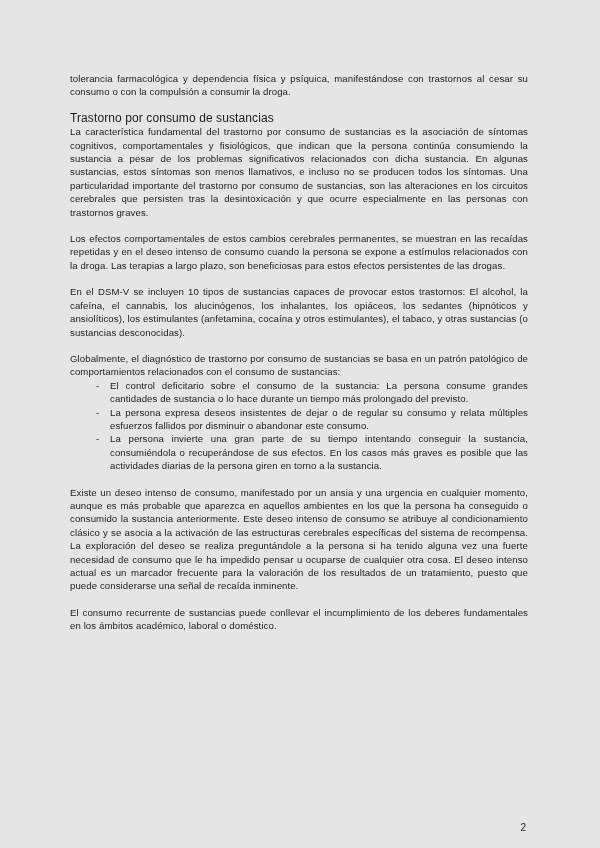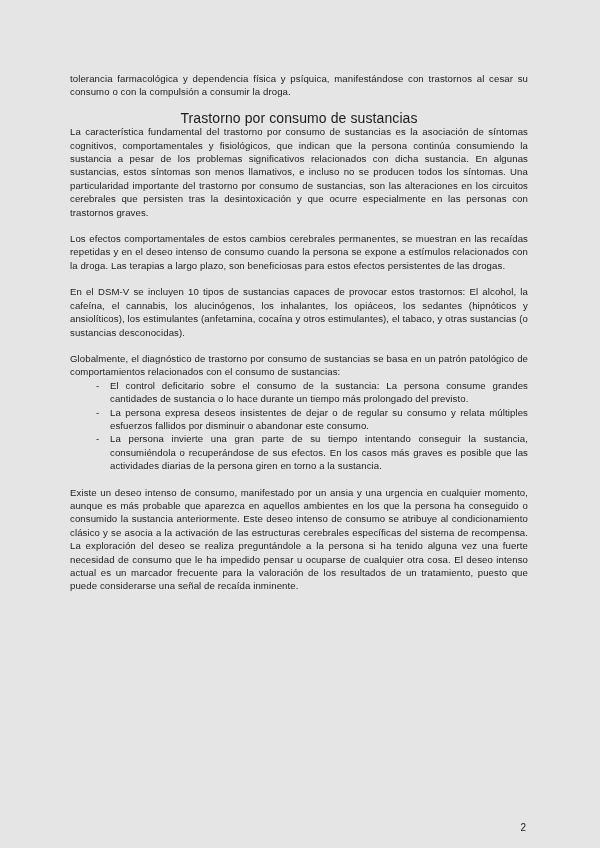--- a/index.html
+++ b/index.html
@@ -20,25 +20,25 @@
   }
   .doc {
     font-size: 9.6px;
     line-height: 13.4px;
     text-align: justify;
     letter-spacing: 0.1px;
   }
   .doc p { margin: 0 0 13px 0; }
   .doc p.no-gap { margin-bottom: 0; }
   .doc h2 {
-    font-size: 14px;
+    font-size: 12px;
     font-weight: 400;
     line-height: 13.4px;
     margin: 0;
-    text-align: center;
+    text-align: left;
     letter-spacing: 0.1px;
   }
   ul.dash-list {
     list-style: none;
     margin: 0 0 13px 0;
     padding: 0;
   }
   ul.dash-list li {
     display: flex;
     align-items: flex-start;
@@ -89,18 +89,19 @@
         <li>
           <span class="marker">-</span>
           <span class="li-text">La persona invierte una gran parte de su tiempo intentando conseguir la sustancia, consumiéndola o recuperándose de sus efectos. En los casos más graves es posible que las actividades diarias de la persona giren en torno a la sustancia.</span>
         </li>
       </ul>
 
       <p>Existe un deseo intenso de consumo, manifestado por un ansia y una urgencia en cualquier momento, aunque es más probable que aparezca en aquellos ambientes en los que la persona ha conseguido o consumido la sustancia anteriormente. Este deseo intenso de consumo se atribuye al condicionamiento clásico y se asocia a la activación de las estructuras cerebrales específicas del sistema de recompensa. La exploración del deseo se realiza preguntándole a la persona si ha tenido alguna vez una fuerte necesidad de consumo que le ha impedido pensar u ocuparse de cualquier otra cosa. El deseo intenso actual es un marcador frecuente para la valoración de los resultados de un tratamiento, puesto que puede considerarse una señal de recaída inminente.</p>
     </section>
 
     <section class="sec2">
+      <p>El consumo recurrente de sustancias puede conllevar el incumplimiento de los deberes fundamentales en los ámbitos académico, laboral o doméstico.</p>
     </section>
 
   </div>
 
   <div class="page-number">2</div>
 </div>
 
 </body></html>

